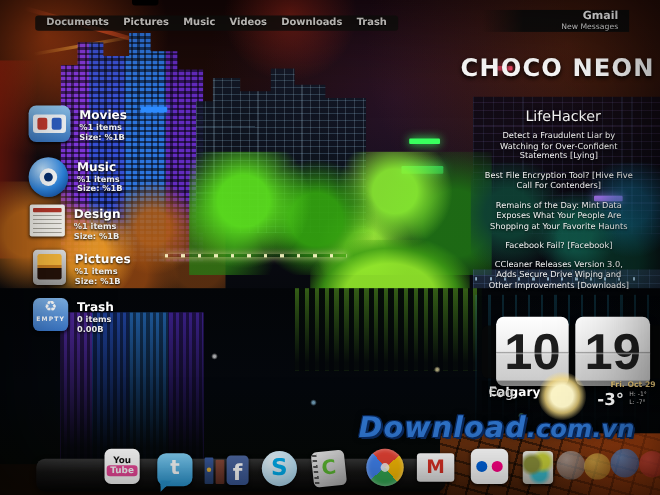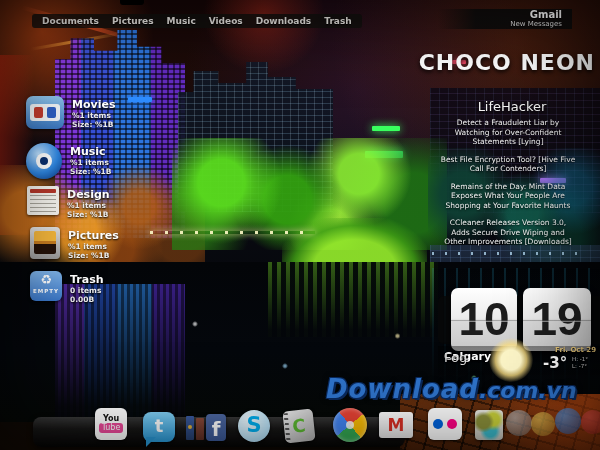--- a/index.html
+++ b/index.html
@@ -175,21 +175,21 @@
   .wm .w1{font-size:26px;letter-spacing:1px;}
   .wm .w2{font-size:22px;}
 
   
   .dockbar{left:33px;top:417px;width:372px;height:30px;border-radius:8px;
     background:linear-gradient(180deg,#3d3d3d,#181818 40%,#050505);opacity:.93;box-shadow:0 2px 6px rgba(0,0,0,.6);}
   .dicon{position:absolute;cursor:pointer;}
   .yt{left:95px;top:408px;width:32px;height:32px;background:#fff;border-radius:6px;
     display:flex;flex-direction:column;align-items:center;justify-content:center;box-shadow:0 1px 3px rgba(0,0,0,.7);}
   .yt .l1{color:#111;font-size:8px;font-weight:bold;line-height:8px;}
-  .yt .l2{background:#ec4899;color:#fff;font-size:8px;font-weight:normal;line-height:10px;border-radius:3px;padding:0 3px;}
+  .yt .l2{background:#ec4899;color:#fff;font-size:8px;font-weight:bold;line-height:10px;border-radius:3px;padding:0 3px;}
   .tw{left:143px;top:412px;width:32px;height:30px;border-radius:8px;color:#fff;font-weight:bold;font-size:18px;
     background:linear-gradient(#83d0f5,#2a9ad8);text-align:center;line-height:28px;box-shadow:0 1px 3px rgba(0,0,0,.7);}
   .tw::after{content:"";position:absolute;left:3px;bottom:-5px;border:5px solid transparent;border-top-color:#2a9ad8;border-left-color:#2a9ad8;}
   .books{left:186px;top:416px;width:18px;height:24px;display:flex;gap:2px;}
   .books .b1{width:8px;height:24px;border-radius:1px;background:linear-gradient(#3a5ba0,#27406e);position:relative;}
   .books .b1::after{content:"";position:absolute;left:2px;top:9px;width:4px;height:4px;border-radius:50%;background:#e0b23c;}
   .books .b2{width:8px;height:22px;margin-top:2px;border-radius:1px;background:linear-gradient(#8a4a3a,#5e2f24);}
   .fb{left:206px;top:414px;width:20px;height:27px;border-radius:4px;background:linear-gradient(#4e69a2,#3b5998);
     color:#fff;font-weight:bold;font-size:20px;line-height:30px;text-align:center;overflow:hidden;box-shadow:0 1px 3px rgba(0,0,0,.7);}
   .sk{left:238px;top:410px;width:32px;height:32px;border-radius:50%;color:#00aff0;font-weight:bold;font-size:21px;
@@ -263,20 +263,21 @@
     <span class="t1">Gmail</span>
     <span class="t2">New Messages</span>
   </div>
 
   <div class="abs choco">CHOCO NEON</div>
   <div class="abs lh">LifeHacker</div>
   <div class="abs feed">
     <div class="fi">Detect a Fraudulent Liar by Watching for Over-Confident Statements [Lying]</div>
     <div class="fi">Best File Encryption Tool? [Hive Five Call For Contenders]</div>
     <div class="fi">Remains of the Day: Mint Data Exposes What Your People Are Shopping at Your Favorite Haunts</div>
+    <div class="fi">Facebook Fail? [Facebook]</div>
     <div class="fi">CCleaner Releases Version 3.0, Adds Secure Drive Wiping and Other Improvements [Downloads]</div>
   </div>
 
   <div class="abs srow" style="left:26px;top:96px;">
     <div class="ico-movies"></div>
     <div class="slabels">
       <div class="sname">Movies</div>
       <div class="smeta">%1 items</div>
       <div class="smeta">Size: %1B</div>
     </div>

